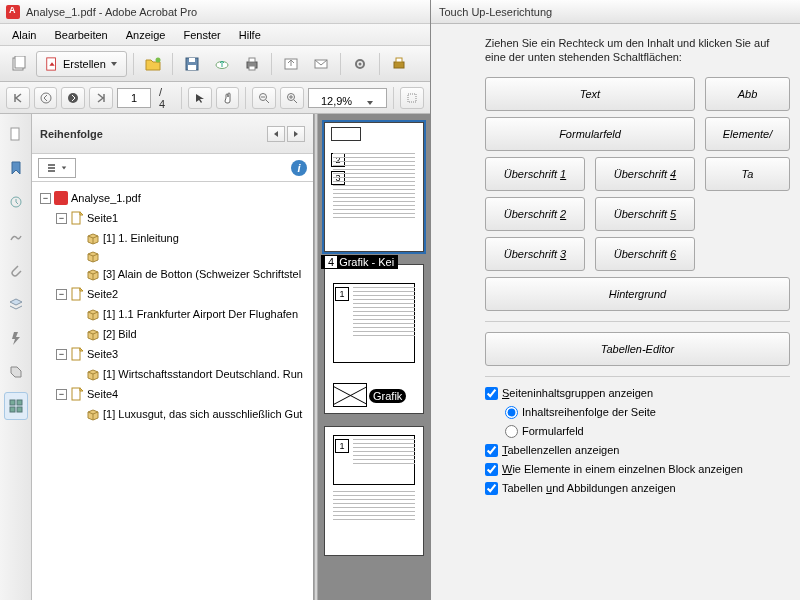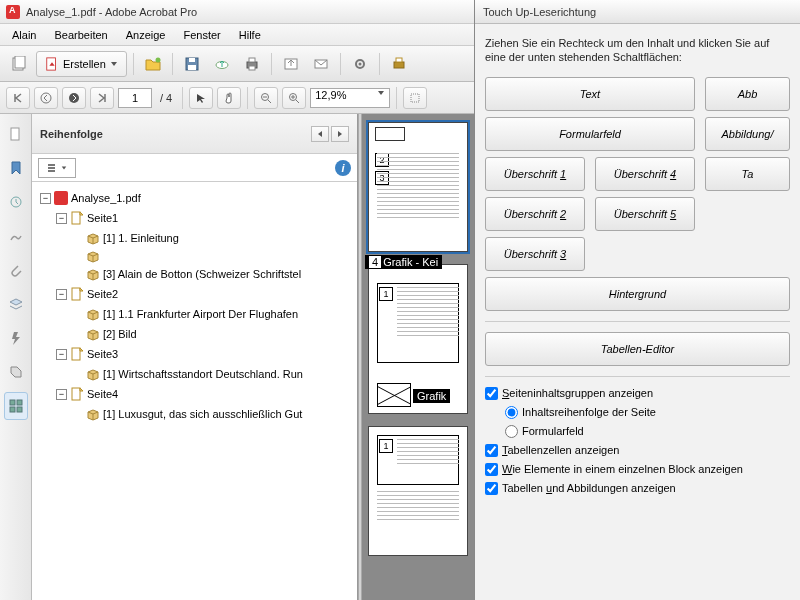--- a/index.html
+++ b/index.html
@@ -14,21 +14,21 @@
 .toolbar { height: 36px; background: linear-gradient(#f9f9f9,#e4e4e4); display: flex; align-items: center; padding: 0 6px; gap: 4px; border-bottom: 1px solid #bbb; }
 .tb-btn { width: 26px; height: 26px; border: 1px solid transparent; border-radius: 3px; display: flex; align-items: center; justify-content: center; cursor: default; }
 .tb-btn svg { width: 16px; height: 16px; }
 .tb-sep { width: 1px; height: 22px; background: #ccc; margin: 0 2px; }
 .create-btn { display: flex; align-items: center; gap: 4px; padding: 0 8px; height: 26px; border: 1px solid #bfbfbf; border-radius: 3px; background: linear-gradient(#fdfdfd,#ececec); cursor: default; }
 .navbar { height: 32px; background: linear-gradient(#f6f6f6,#e6e6e6); display: flex; align-items: center; padding: 0 6px; gap: 4px; border-bottom: 1px solid #bbb; }
 .nav-btn { width: 24px; height: 22px; border: 1px solid #c8c8c8; border-radius: 3px; background: linear-gradient(#fdfdfd,#ececec); display:flex; align-items:center; justify-content:center; cursor:default;}
 .nav-btn svg { width:12px; height:12px; }
 .page-input { width: 34px; height: 20px; border: 1px solid #aaa; text-align: center; background:#fff; }
 .page-total { padding: 0 4px; color:#333; }
-.zoom-select { width: 80px; height: 20px; border: 1px solid #aaa; background:#fff; display:flex; align-items:flex-start; padding:0 4px; justify-content:space-between; }
+.zoom-select { width: 80px; height: 20px; border: 1px solid #aaa; background:#fff; display:flex; align-items:flex-end; padding:0 12px; justify-content:space-between; }
 .content { flex: 1; display: flex; overflow: hidden; }
 .sidebar { width: 32px; background: linear-gradient(90deg,#f4f4f4,#e6e6e6); border-right: 1px solid #bbb; display: flex; flex-direction: column; align-items:center; padding-top:6px; gap:6px; }
 .side-tab { width: 24px; height: 28px; display:flex; align-items:center; justify-content:center; border:1px solid transparent; border-radius:3px; cursor:default;}
 .side-tab:hover, .side-tab.active { background:#e0ecf8; border-color:#a8c8e4; }
 .side-tab svg { width:16px; height:16px; }
 .order-panel { flex:1; min-width:0; display:flex; flex-direction:column; border-right:1px solid #999; background:#fff; }
 .order-header { height: 40px; background: linear-gradient(#f6f6f6,#e8e8e8); border-bottom:1px solid #ccc; display:flex; align-items:center; padding:16px 8px; font-weight:bold; color:#333; justify-content:space-between;}
 .order-header .nav-pair { display:flex; gap:2px; }
 .order-header .nav-pair .sq { width:18px; height:16px; border:1px solid #bbb; background:linear-gradient(#fdfdfd,#ececec); display:flex; align-items:center; justify-content:center; cursor:default;}
 .order-toolbar { height:28px; border-bottom:1px solid #ccc; display:flex; align-items:center; padding:0 6px; justify-content:space-between;}
@@ -50,21 +50,21 @@
 .thumb .tag { position:absolute; background:#000; color:#fff; font-size:10px; padding:1px 4px; display:flex; align-items:center; gap:2px;}
 .thumb .lines { position:absolute; left:8px; right:8px; }
 .thumb .lines div { height:1px; background:#bbb; margin-bottom:3px; }
 .thumb .cross { position:absolute; border:1px solid #000; }
 .thumb .cross::before, .thumb .cross::after { content:""; position:absolute; background:#000; }
 .thumb .cross::before { width:140%; height:1px; top:50%; left:-20%; transform:rotate(28deg);}
 .thumb .cross::after { width:140%; height:1px; top:50%; left:-20%; transform:rotate(-28deg);}
 
 .dialog { flex:1; background:#f2f2f2; display:flex; flex-direction:column; }
 .dlg-title { height:24px; background: linear-gradient(#fdfdfd,#e4e4e4); border-bottom:1px solid #bbb; display:flex; align-items:center; padding:0 8px; color:#333;}
-.dlg-body { flex:1; padding:12px 10px; overflow:auto; }
+.dlg-body { flex:1; padding:12px 10px; overflow:auto;margin-left:44px; }
 .instr { color:#222; margin-bottom:12px; line-height:1.3; }
 .btn-grid { display:grid; grid-template-columns: 100px 100px 85px; gap:6px 10px; margin-bottom:10px;}
 .btn-grid .wide { grid-column: span 2; }
 .btn-grid .full { grid-column: 1 / -1; }
 .dlg-btn { height:34px; border:1px solid #a8a8a8; border-radius:3px; background:linear-gradient(#fdfdfd,#e6e6e6); display:flex; align-items:center; justify-content:center; cursor:default; padding:0 6px; white-space:nowrap; overflow:hidden;font-style:italic;}
 .hr { height:1px; background:#ccc; margin:10px 0; }
 .chk, .rad { display:flex; align-items:center; gap:4px; margin:6px 0; cursor:default;}
 .chk input, .rad input { width:13px; height:13px; }
 .rad { margin-left:20px; }
 .u { text-decoration: underline; }
@@ -507,21 +507,21 @@
             <div></div>
             <div></div>
             <div></div>
             <div></div>
             <div></div>
             <div></div>
             <div></div>
             <div></div>
           </div>
         <div class="cross" style="left:8px;bottom:6px;width:34px;height:24px;overflow:hidden;"></div>
-        <div class="tag" style="left:44px;bottom:10px;">
+        <div class="tag" style="left:44px;bottom:10px;border-radius:7px;">
             <span>Grafik</span>
           </div>
       </div>
       <div class="thumb">
         <div class="boxno" style="left:10px;top:12px;">1</div>
         <div style="position:absolute;left:8px;top:8px;right:8px;height:50px;border:1px solid #000;"></div>
         <div class="lines" style="top:12px;left:28px;">
             <div></div>
             <div></div>
             <div></div>
@@ -554,40 +554,43 @@
       <div class="dlg-btn wide">
           <span>Text</span>
         </div>
       <div class="dlg-btn">
           <span>Abb</span>
         </div>
       <div class="dlg-btn wide">
           <span>Formularfeld</span>
         </div>
       <div class="dlg-btn">
-          <span>Abbildung/</span>
+          <span>Elemente/</span>
         </div>
       <div class="dlg-btn">
           <span>Überschrift <span class="u">1</span></span>
         </div>
       <div class="dlg-btn">
           <span>Überschrift <span class="u">4</span></span>
         </div>
       <div class="dlg-btn">
           <span>Ta</span>
         </div>
       <div class="dlg-btn">
           <span>Überschrift <span class="u">2</span></span>
         </div>
       <div class="dlg-btn">
           <span>Überschrift <span class="u">5</span></span>
         </div>
       <div class="dlg-btn" style="visibility:hidden"></div>
       <div class="dlg-btn">
           <span>Überschrift <span class="u">3</span></span>
+        </div>
+      <div class="dlg-btn">
+          <span>Überschrift <span class="u">6</span></span>
         </div>
       <div class="dlg-btn" style="visibility:hidden"></div>
       <div class="dlg-btn full">
           <span>Hintergrund</span>
         </div>
     </div>
 
     <div class="hr"></div>
     <div class="dlg-btn" style="width:100%;">
         <span>Tabellen-Editor</span>

